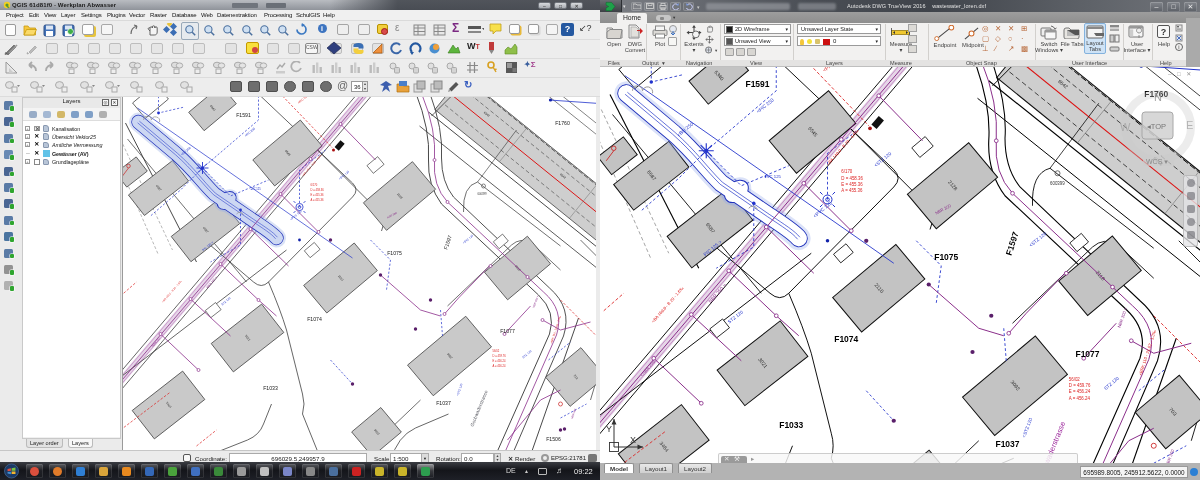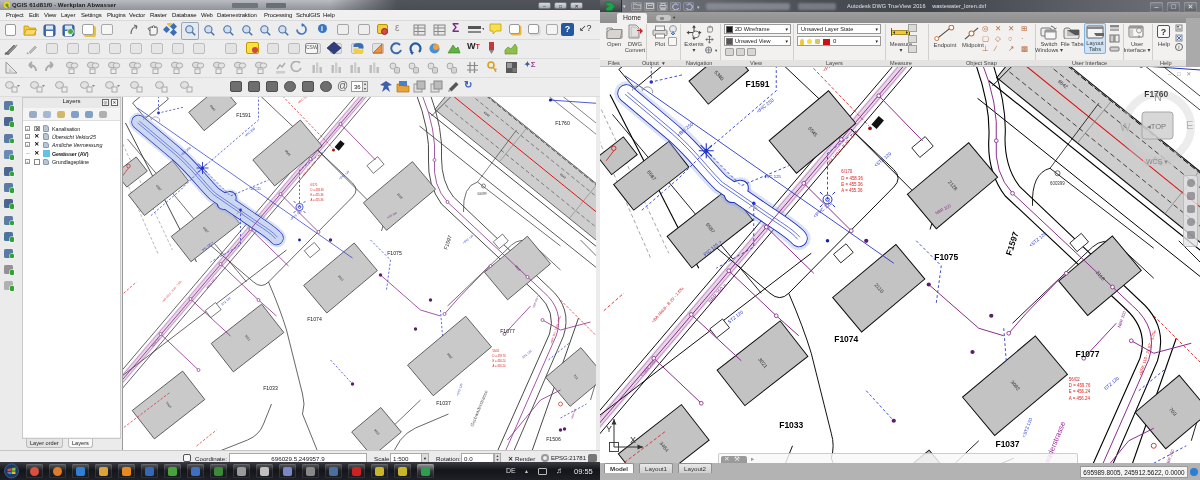--- a/index.html
+++ b/index.html
@@ -560,21 +560,21 @@
 <span class="tbi" style="left:394px;">
         <i style="background:#c9b42a;border-radius:2px"></i>
       </span>
 <span class="tbi" style="left:417px;background:linear-gradient(to bottom,rgba(255,255,255,.5),rgba(255,255,255,.15) 50%,rgba(0,0,0,.05));">
         <i style="background:#2d9e4f;border-radius:2px"></i>
       </span>
 <span class="abs" style="left:506px;top:5px;font-size:7px;color:#ddd">DE</span>
       <span class="abs" style="left:524px;top:6px;font-size:5px;color:#ccc">▲</span>
       <span class="abs" style="left:538px;top:5.5px;width:9px;height:7px;border:1px solid #bbb;border-radius:1px"></span>
       <span class="abs" style="left:556px;top:4px;font-size:8px;color:#ccc">♬</span>
-      <span class="abs" style="left:574px;top:5px;font-size:7.5px;color:#eee">09:55</span>
+      <span class="abs" style="left:574px;top:5px;font-size:7.5px;color:#eee">09:22</span>
 </div>
 <div id="tv">
 <div id="tvtitle">
 <span class="abs" style="left:0;top:0;width:22px;height:12px;background:linear-gradient(#6a6d72,#3c3f44);border-right:1px solid #2c2f33"></span>
 <svg class="abs" style="left:3px;top:0.5px" width="15" height="11" viewBox="0 0 17 16">
           <path d="M2 2 L10 2 L15 8 L10 14 L2 14 L2 10 L6 8 L2 6 Z" fill="#1ea14a" stroke="#0c6e2f" stroke-width=".8"></path>
         </svg>
 <span class="abs" style="left:23px;top:3px;font-size:5px;color:#ddd">▾</span>
 <span class="abs" style="left:31px;top:1.5px;width:11px;height:9px;border:1px solid rgba(255,255,255,.18);border-radius:2px;background:rgba(255,255,255,.06)"></span>
 <span class="abs" style="left:44px;top:1.5px;width:11px;height:9px;border:1px solid rgba(255,255,255,.18);border-radius:2px;background:rgba(255,255,255,.06)"></span>

